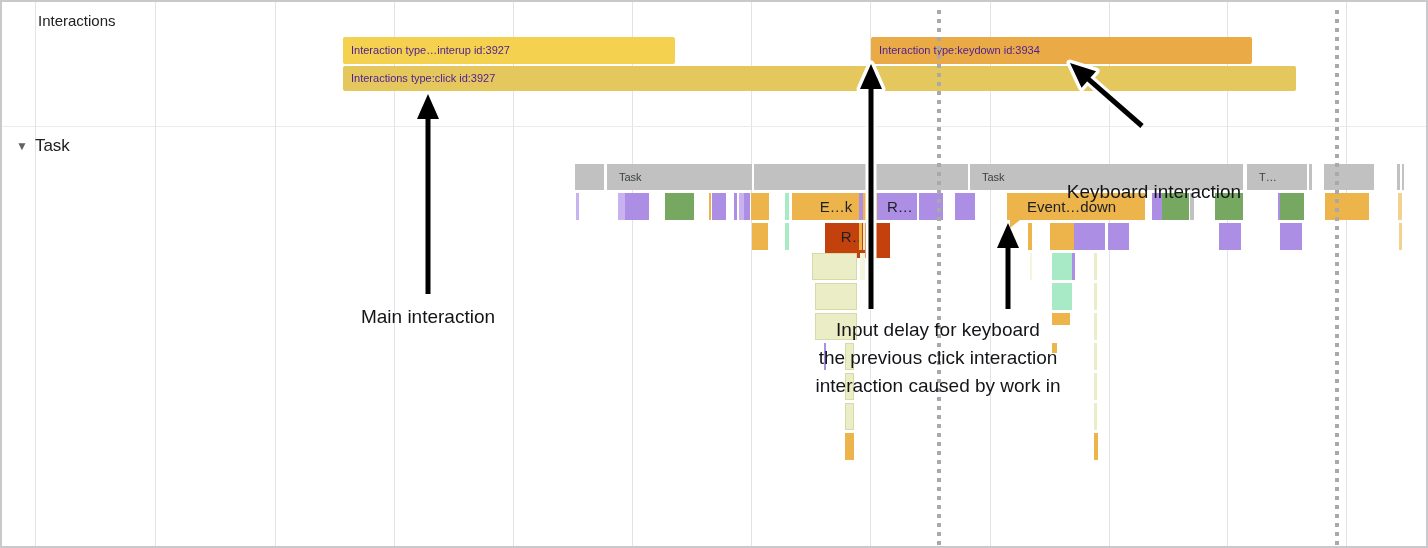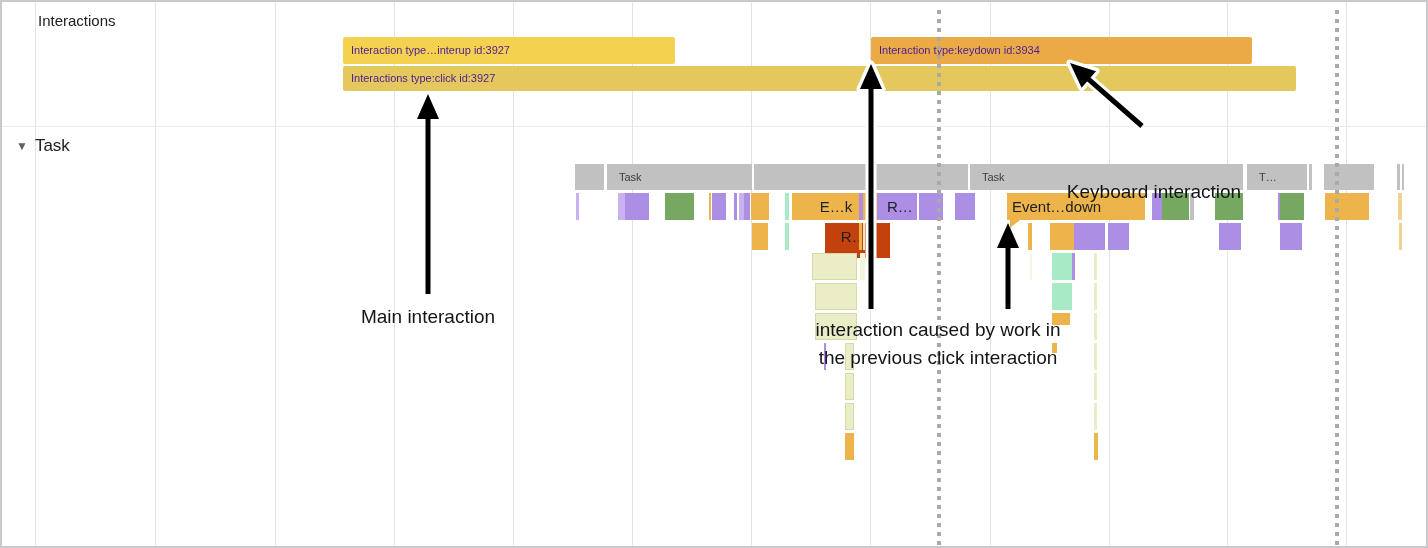--- a/index.html
+++ b/index.html
@@ -93,21 +93,21 @@
       <div class="fbar" style="left: 732px; top: 191px; width: 3px; height: 27px; background: rgb(172, 142, 228);"></div>
       <div class="fbar" style="left: 737px; top: 191px; width: 5px; height: 27px; background: rgb(200, 179, 240);"></div>
       <div class="fbar" style="left: 742px; top: 191px; width: 6px; height: 27px; background: rgb(172, 142, 228);"></div>
       <div class="fbar" style="left: 749px; top: 191px; width: 18px; height: 27px; background: rgb(237, 180, 76);"></div>
       <div class="fbar" style="left: 783px; top: 191px; width: 4px; height: 27px; background: rgb(169, 234, 198);"></div>
       <div class="fbar" style="left: 790px; top: 191px; width: 88px; height: 27px; background: rgb(237, 180, 76); line-height: 27px; text-align: center;">E…k</div>
       <div class="fbar" style="left: 857px; top: 191px; width: 4px; height: 27px; background: rgb(172, 142, 228);"></div>
       <div class="fbar" style="left: 875px; top: 191px; width: 40px; height: 27px; background: rgb(172, 142, 228); line-height: 27px; padding-left: 10px;">R…</div>
       <div class="fbar" style="left: 917px; top: 191px; width: 24px; height: 27px; background: rgb(172, 142, 228);"></div>
       <div class="fbar" style="left: 953px; top: 191px; width: 20px; height: 27px; background: rgb(172, 142, 228);"></div>
-      <div class="fbar" style="left: 1005px; top: 191px; width: 138px; height: 27px; background: rgb(237, 180, 76); line-height: 27px; padding-left: 5px;">Event…down</div>
+      <div class="fbar" style="left: 1005px; top: 191px; width: 138px; height: 27px; background: rgb(237, 180, 76); line-height: 27px; padding-left: 20px;">Event…down</div>
       <div class="notch" style="left: 1008px; top: 218px; border-top: 8px solid rgb(237, 180, 76); border-right: 10px solid transparent;"></div>
       <div class="fbar" style="left: 1150px; top: 191px; width: 10px; height: 27px; background: rgb(172, 142, 228);"></div>
       <div class="fbar" style="left: 1160px; top: 191px; width: 27px; height: 27px; background: rgb(119, 168, 98);"></div>
       <div class="fbar" style="left: 1188px; top: 191px; width: 4px; height: 27px; background: rgb(193, 193, 193);"></div>
       <div class="fbar" style="left: 1213px; top: 191px; width: 28px; height: 27px; background: rgb(119, 168, 98);"></div>
       <div class="fbar" style="left: 1276px; top: 191px; width: 2px; height: 27px; background: rgb(172, 142, 228);"></div>
       <div class="fbar" style="left: 1278px; top: 191px; width: 24px; height: 27px; background: rgb(119, 168, 98);"></div>
       <div class="fbar" style="left: 1323px; top: 191px; width: 44px; height: 27px; background: rgb(237, 180, 76);"></div>
       <div class="fbar" style="left: 1396px; top: 191px; width: 4px; height: 27px; background: rgb(242, 210, 142);"></div>
       <div class="fbar" style="left: 750px; top: 221px; width: 16px; height: 27px; background: rgb(237, 180, 76);"></div>
@@ -166,17 +166,18 @@
     </svg>
 
   <div id="note-layer">
       <div class="note" style="left: 426px; top: 301px;">
         <div>Main interaction</div>
       </div>
       <div class="note" style="left: 1152px; top: 128px; margin-top: 48px;">
         <div>Keyboard interaction</div>
       </div>
       <div class="note" style="left: 936px; top: 314px;">
+        <div>Input delay for keyboard</div>
+        <div>the previous click interaction</div>
         <div>interaction caused by work in</div>
-        <div>the previous click interaction</div>
       </div>
     </div>
 </div>
 
 </body></html>

